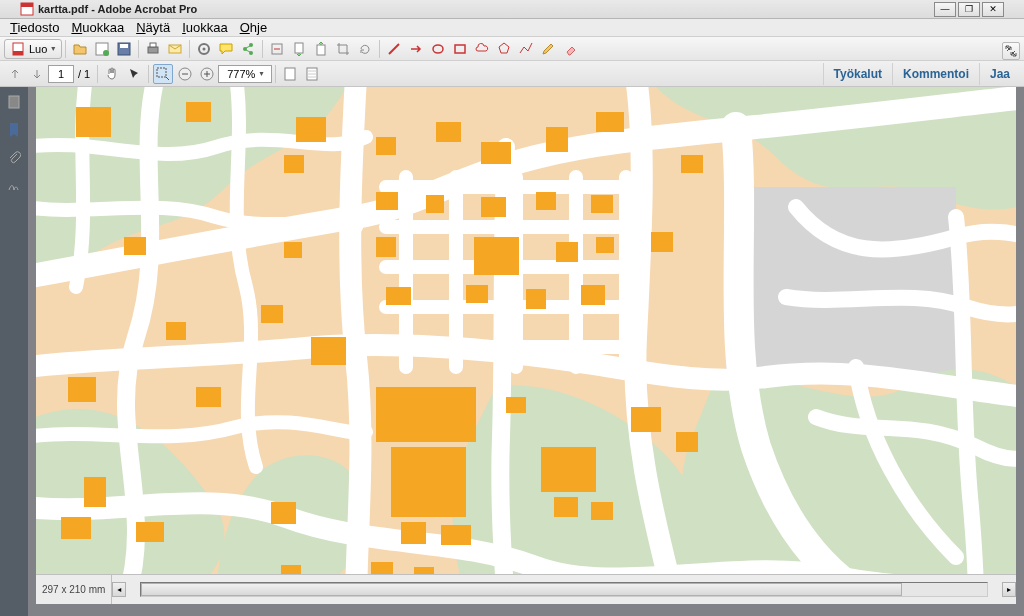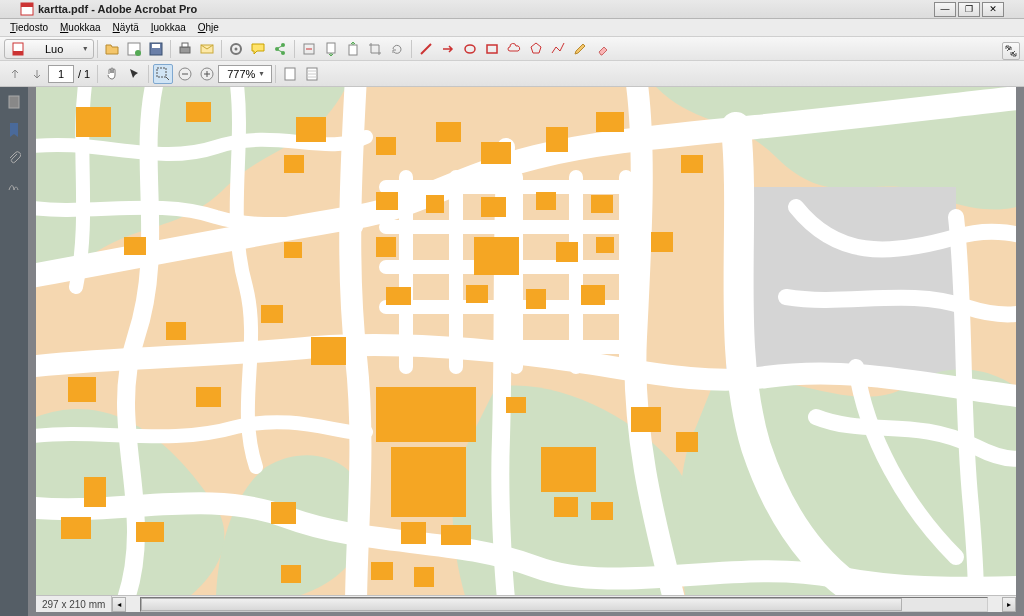--- a/index.html
+++ b/index.html
@@ -3,40 +3,40 @@
 <meta charset="utf-8">
 <style>
 * { margin: 0; padding: 0; box-sizing: border-box; }
 body { font-family: "Segoe UI", Tahoma, sans-serif; font-size: 11px; background: #ececec; overflow: hidden; width: 1024px; height: 616px; }
 .titlebar { height: 19px; background: linear-gradient(#e9e9e9,#dcdcdc); border-bottom: 1px solid #b5b5b5; display: flex; align-items: center; padding: 0 20px; }
 .titlebar-icon { width: 14px; height: 14px; margin-right: 4px; display: inline-flex; align-items: center; justify-content: center; }
 .titlebar-text { flex: 1; font-size: 11px; color: #222; font-weight: bold;}
 .win-btns { display: flex; }
 .win-btn { width: 22px; height: 15px; border: 1px solid #8a8a8a; background: linear-gradient(#f6f6f6,#e0e0e0); margin-left: 2px; display: flex; align-items: center; justify-content: center; font-size: 9px; cursor: pointer; }
 .menubar { height: 18px; background: #ececec; border-bottom: 1px solid #cfcfcf; display: flex; align-items: center; padding-left: 4px; }
-.menu-item { padding: 1px 6px; cursor: pointer; font-size: 10px; text-align: center; }
+.menu-item { padding: 1px 6px; cursor: pointer; font-size: 13px; text-align: center; }
 .menu-item .ul { text-decoration: underline; }
 .toolbar1 { height: 24px; background: linear-gradient(#f7f7f7,#e6e6e6); border-bottom: 1px solid #cfcfcf; display: flex; align-items: center; padding: 0 4px; }
 .tb-btn { width: 20px; height: 20px; display: inline-flex; align-items: center; justify-content: center; margin: 0 1px; border-radius: 2px; cursor: pointer; }
 .sep { width: 1px; height: 18px; background: #c8c8c8; margin: 0 3px; }
-.luo-btn { height: 20px; padding: 0 6px; display: inline-flex; align-items: center; gap: 20px; border: 1px solid #b8b8b8; border-radius: 3px; background: linear-gradient(#fafafa,#e6e6e6); font-size: 11px; cursor: pointer; }
+.luo-btn { height: 20px; padding: 0 6px; display: inline-flex; align-items: center; gap: 4px; border: 1px solid #b8b8b8; border-radius: 3px; background: linear-gradient(#fafafa,#e6e6e6); font-size: 11px; cursor: pointer; }
 .drop-arrow { font-size: 8px; color: #555; }
 .toolbar2 { height: 26px; background: linear-gradient(#f1f1f1,#e2e2e2); border-bottom: 1px solid #c5c5c5; display: flex; align-items: center; padding: 0 4px; }
 .page-input { width: 26px; height: 18px; text-align: center; border: 1px solid #a0a0a0; font-size: 11px; background: #fff; }
 .page-total { padding: 0 4px; font-size: 11px; }
 .zoom-sel { height: 18px; border: 1px solid #a0a0a0; background: #fff; font-size: 11px; display: inline-flex; align-items: center; padding: 0 8px; gap: 4px; cursor: pointer; }
 .right-links { margin-left: auto; display: flex; }
 .right-link { padding: 4px 10px; font-size: 12px; color: #2a6496; cursor: pointer; border-left: 1px solid #d0d0d0; font-weight: bold;}
 .expand-btn { position: absolute; right: 4px; top: 42px; width: 18px; height: 18px; border: 1px solid #b8b8b8; background: linear-gradient(#fafafa,#e6e6e6); display: flex; align-items: center; justify-content: center; cursor: pointer; border-radius: 2px; }
 .body-area { position: absolute; top: 87px; left: 0; right: 0; bottom: 0; display: flex; }
 .sidebar { width: 28px; background: #555e66; display: flex; flex-direction: column; align-items: center; padding-top: 6px; gap: 10px; }
 .side-btn { width: 18px; height: 18px; display: flex; align-items: center; justify-content: center; cursor: pointer; color: #bbb; }
 .doc-area { flex: 1; background: #808287; position: relative; overflow: hidden; }
 .map-canvas { position: absolute; left: 8px; top: 0; right: 8px; bottom: 17px; background: #fff; }
-.hscroll { position: absolute; left: 8px; right: 8px; bottom: 4px; height: 17px; background: #ececec; border-top: 1px solid #bfbfbf; display: flex; align-items: center; }
+.hscroll { position: absolute; left: 8px; right: 8px; bottom: 12px; height: 30px; background: #ececec; border-top: 1px solid #bfbfbf; display: flex; align-items: center; }
 .status { font-size: 10px; padding: 0 6px; color: #444; border-right: 1px solid #bfbfbf; height: 100%; display: flex; align-items: center; }
 .scroll-track { flex: 1; height: 15px; background: #e6e6e6; border: 1px inset #ccc; margin: 0 14px; position: relative; }
 .scroll-thumb { position: absolute; left: 0; width: 90%; top: 0; bottom: 0; background: linear-gradient(#f0f0f0,#d8d8d8); border: 1px solid #b0b0b0; }
 .scroll-btn { width: 14px; height: 15px; background: linear-gradient(#f0f0f0,#d8d8d8); border: 1px solid #b0b0b0; display: flex; align-items: center; justify-content: center; font-size: 8px; cursor: pointer; }
 svg { display: block; }
 </style>
 </head>
 <body>
 
 <div class="titlebar">
@@ -262,20 +262,25 @@
         <rect x="3" y="2" width="10" height="12" fill="#fff" stroke="#888"></rect>
       </svg>
     </div>
   <div class="tb-btn">
       <svg width="16" height="16">
         <rect x="3" y="2" width="10" height="12" fill="#fff" stroke="#888"></rect>
         <path d="M3 5h10M3 8h10M3 11h10" stroke="#ccc"></path>
       </svg>
     </div>
 
+  <div class="right-links">
+    <div class="right-link">Työkalut</div>
+    <div class="right-link">Kommentoi</div>
+    <div class="right-link">Jaa</div>
+  </div>
 </div>
 
 <div class="body-area">
   <div class="sidebar">
     <div class="side-btn">
         <svg width="16" height="16">
           <rect x="3" y="2" width="10" height="12" fill="#888" stroke="#aaa"></rect>
         </svg>
       </div>
     <div class="side-btn">

